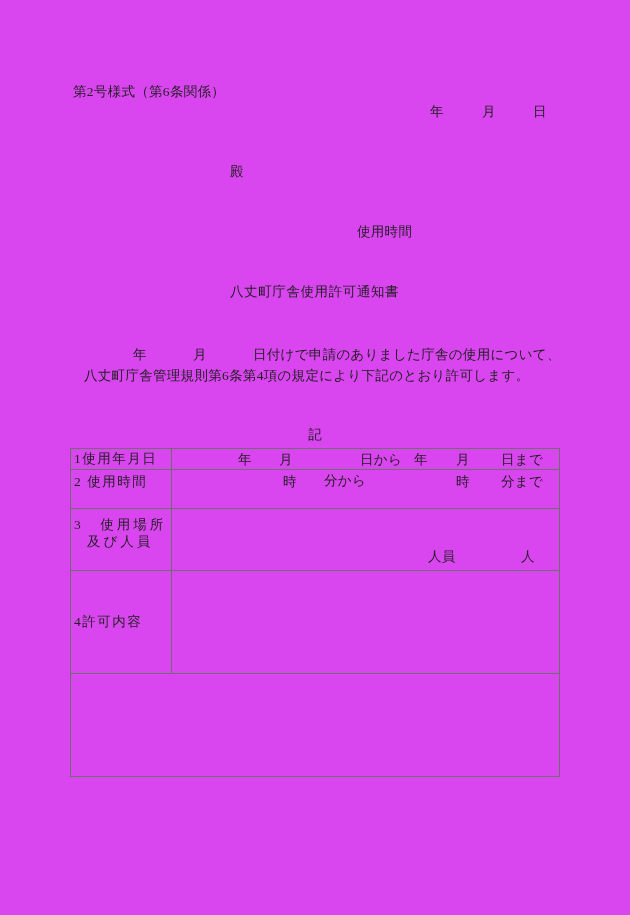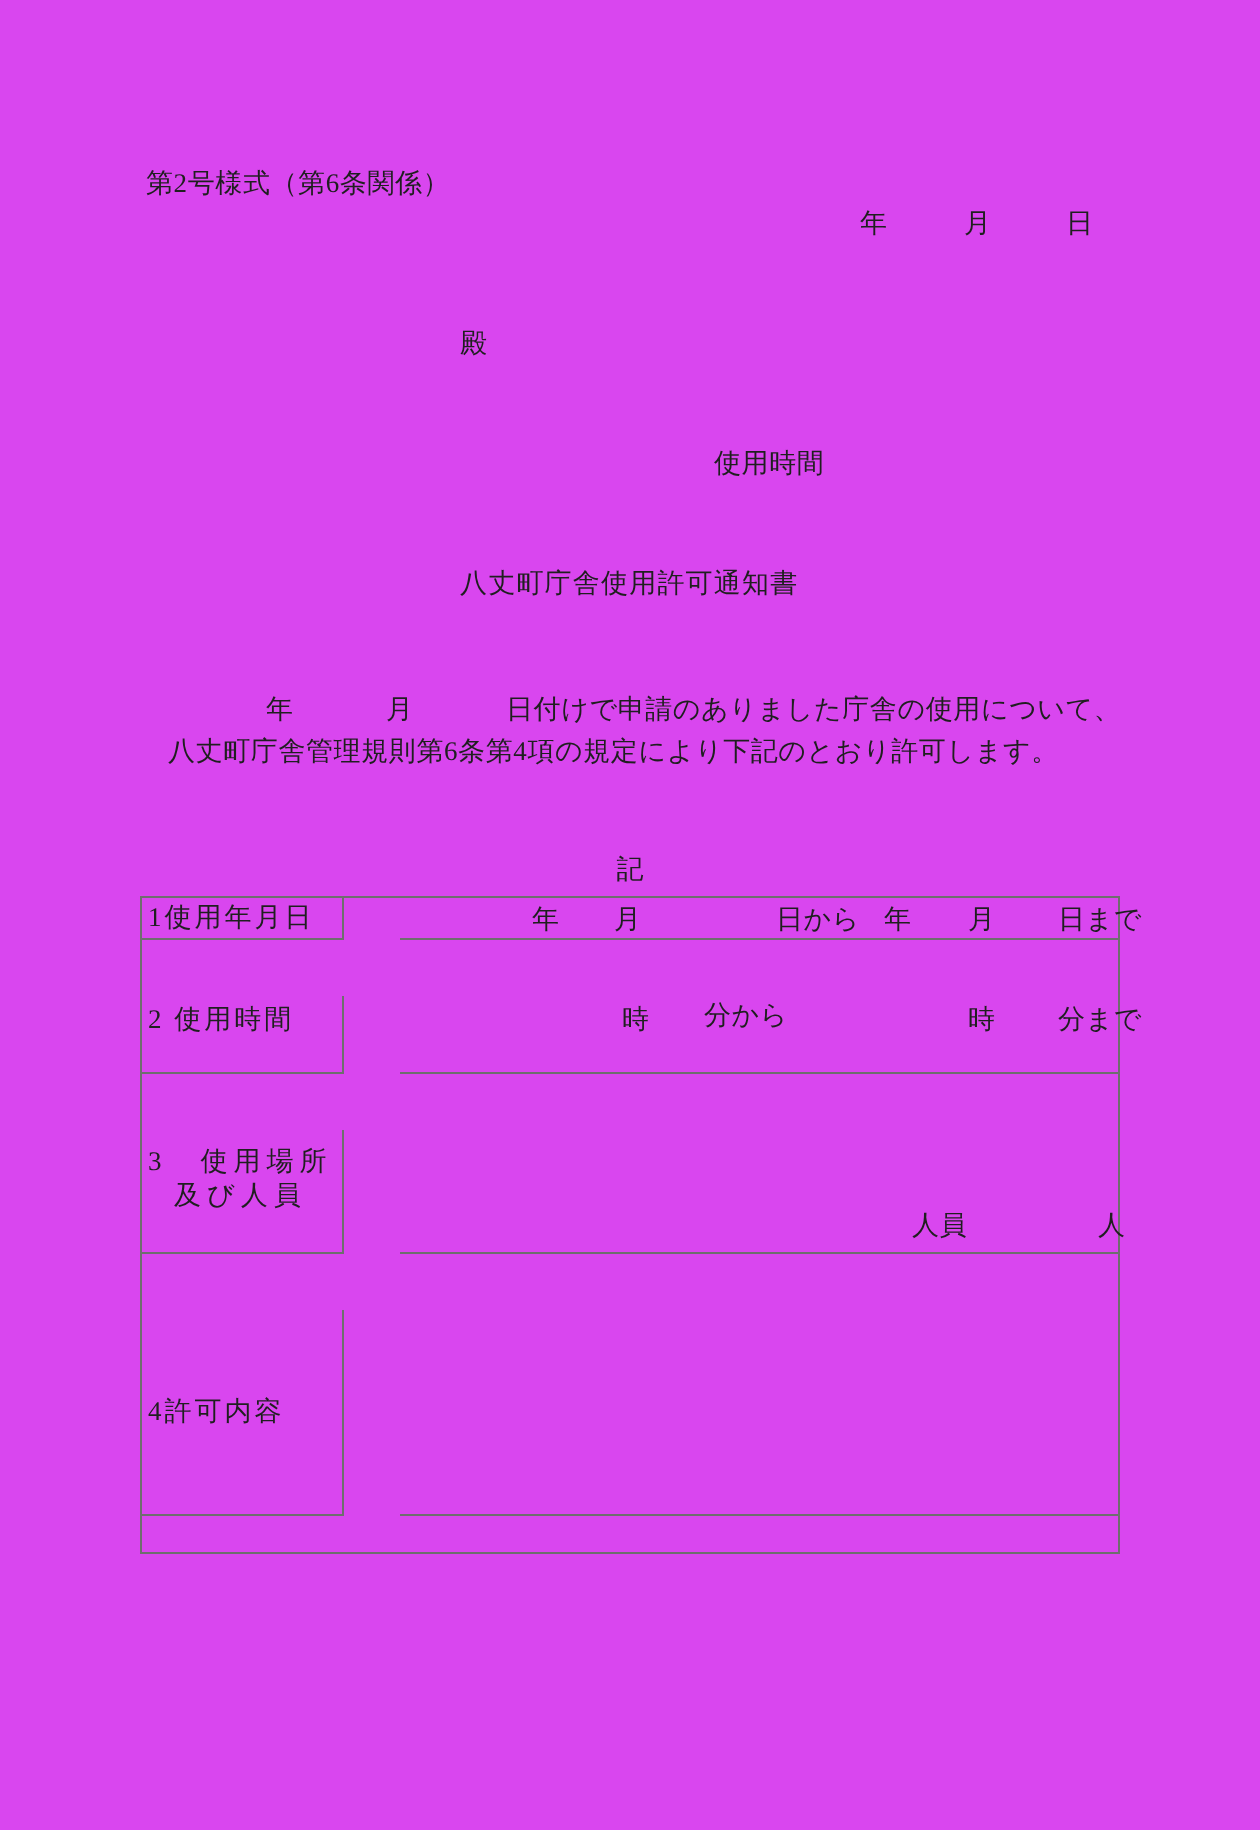--- a/index.html
+++ b/index.html
@@ -35,21 +35,20 @@
 
   
   .permit-table{
     position:absolute;left:70px;top:448px;
     width:490px;height:329px;
     border:1px solid #6e6e6e;
     box-sizing:border-box;
     display:grid;
     grid-template-columns:101px 1fr;
     grid-template-rows:21px 39px 62px 103px 102px;
-    gap:28px;
   }
   .cell{position:relative;box-sizing:border-box;}
   .lbl{border-right:1px solid #6e6e6e;padding-left:3px;letter-spacing:1.5px;}
   .hr{border-bottom:1px solid #6e6e6e;}
   .lbl-r1{line-height:20px;}
   .lbl-r2{padding-top:3px;line-height:17px;}
   .lbl-r3{padding-top:7px;line-height:17px;letter-spacing:3px;}
   .lbl-r3 .lbl-line2{display:block;margin-top:0;padding-left:13px;}
   .lbl-center{display:flex;align-items:center;}
   .cell .seg{position:absolute;white-space:nowrap;}

